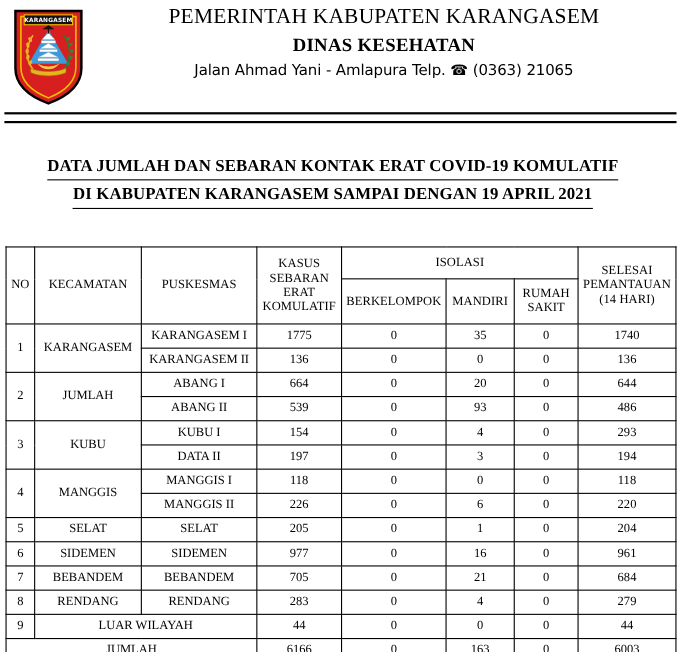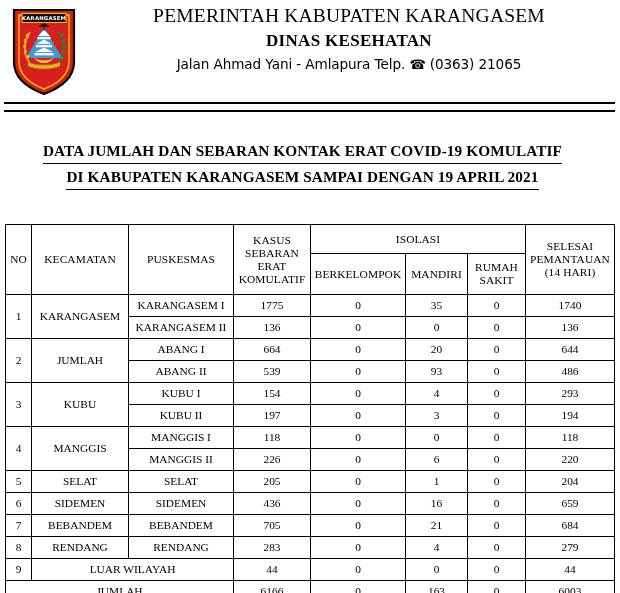--- a/index.html
+++ b/index.html
@@ -299,21 +299,21 @@
           <td class="dat" rowspan="2">3</td>
           <td class="dat kec" rowspan="2">KUBU</td>
           <td class="dat left">KUBU I</td>
           <td class="dat num">154</td>
           <td class="dat num">0</td>
           <td class="dat num">4</td>
           <td class="dat num">0</td>
           <td class="dat num">293</td>
         </tr>
         <tr>
-          <td class="dat left">KUBU II</td>
+          <td class="dat left">DATA II</td>
           <td class="dat num">197</td>
           <td class="dat num">0</td>
           <td class="dat num">3</td>
           <td class="dat num">0</td>
           <td class="dat num">194</td>
         </tr>
         <tr>
           <td class="dat" rowspan="2">4</td>
           <td class="dat kec" rowspan="2">MANGGIS</td>
           <td class="dat left">MANGGIS I</td>
@@ -338,25 +338,25 @@
           <td class="dat num">205</td>
           <td class="dat num">0</td>
           <td class="dat num">1</td>
           <td class="dat num">0</td>
           <td class="dat num">204</td>
         </tr>
         <tr>
           <td class="dat" rowspan="1">6</td>
           <td class="dat kec" rowspan="1">SIDEMEN</td>
           <td class="dat left">SIDEMEN</td>
-          <td class="dat num">436</td>
+          <td class="dat num">977</td>
           <td class="dat num">0</td>
           <td class="dat num">16</td>
           <td class="dat num">0</td>
-          <td class="dat num">659</td>
+          <td class="dat num">961</td>
         </tr>
         <tr>
           <td class="dat" rowspan="1">7</td>
           <td class="dat kec" rowspan="1">BEBANDEM</td>
           <td class="dat left">BEBANDEM</td>
           <td class="dat num">705</td>
           <td class="dat num">0</td>
           <td class="dat num">21</td>
           <td class="dat num">0</td>
           <td class="dat num">684</td>

